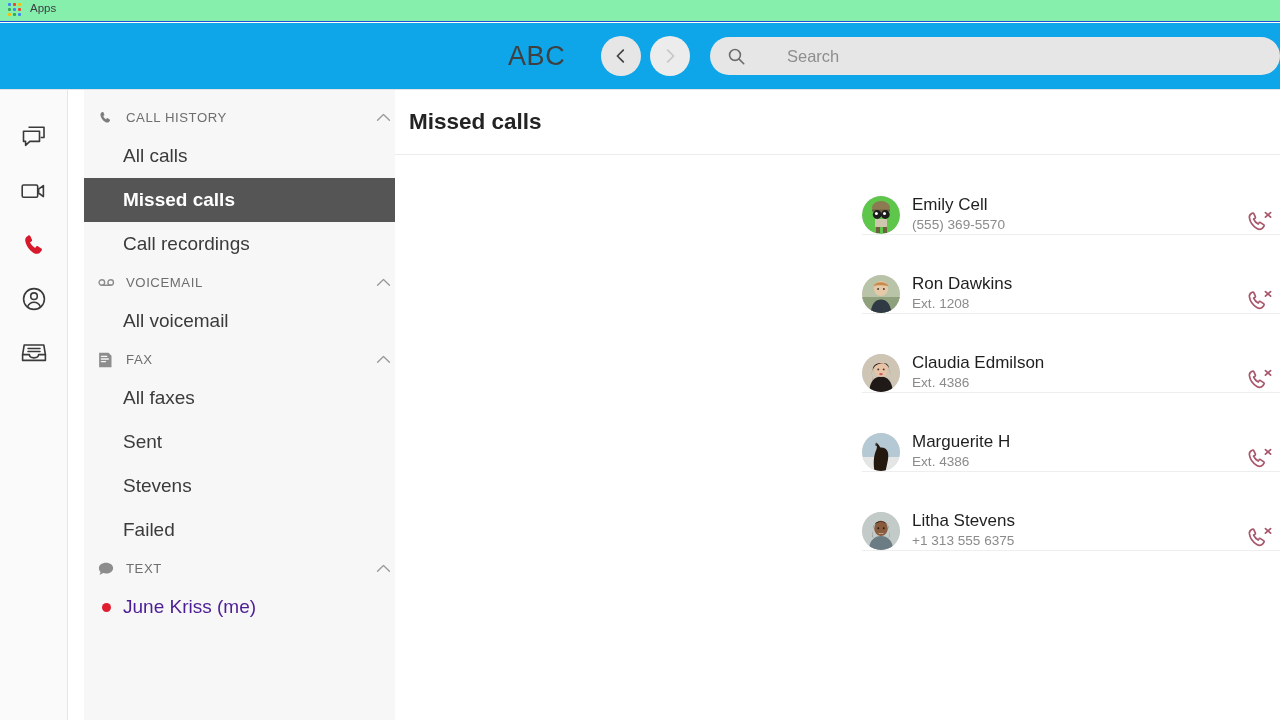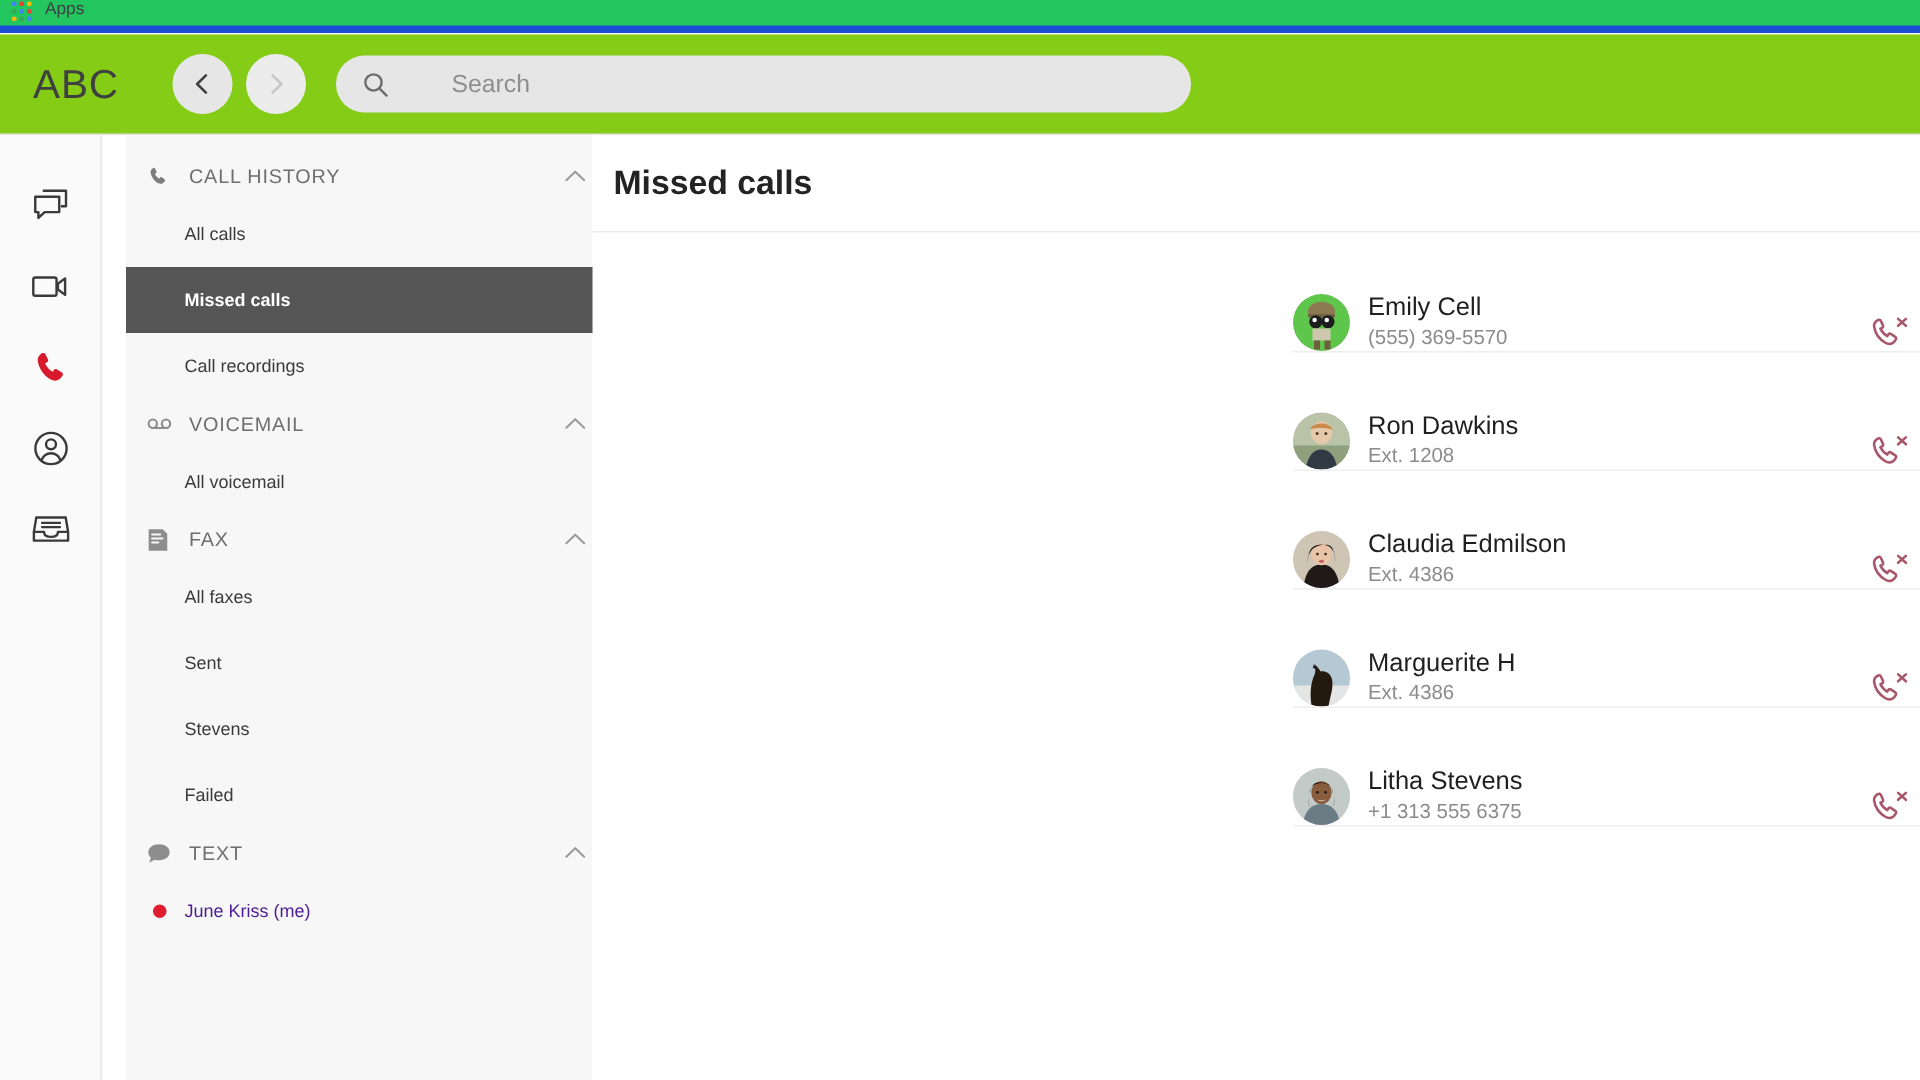--- a/index.html
+++ b/index.html
@@ -19,22 +19,22 @@
     width: 1280px;
     height: 720px;
   }
 
   
   .bookmark-bar {
     position: absolute;
     top: 0; left: 0;
     width: 1280px;
     height: 22px;
-    background: #22c55e;
-    border-bottom: 5px solid #1d4ed8;
+    background: #86efac;
+    border-bottom: 1px solid #1d4ed8;
     display: flex;
     align-items: center;
     padding-left: 8px;
     box-sizing: border-box;
   }
   .apps-dots {
     width: 13px; height: 13px;
     display: grid;
     grid-template-columns: repeat(3, 3px);
     grid-template-rows: repeat(3, 3px);
@@ -58,25 +58,26 @@
     line-height: 1;
     margin-top: -3px;
   }
 
   
   .topbar {
     position: absolute;
     top: 23px; left: 0;
     width: 1280px;
     height: 67px;
-    background: #84cc16;
+    background: #0ea5e9;
     border-bottom: 1px solid #e2e2e2;
     display: flex;
     align-items: center;
     box-sizing: border-box;
+    justify-content: flex-end;
   }
   .brand {
     width: 115px;
     padding-left: 22px;
     box-sizing: border-box;
     font-size: 27px;
     color: #404040;
     letter-spacing: 0.6px;
     font-weight: 400;
   }
@@ -163,21 +164,21 @@
     color: #6e6e6e;
     letter-spacing: 0.55px;
     flex: 1;
   }
   .chev { display:flex; }
   .nav-item {
     height: 44px;
     display: flex;
     align-items: center;
     padding-left: 39px;
-    font-size: 12px;
+    font-size: 19px;
     color: #3b3b3b;
     cursor: pointer;
     box-sizing: border-box;
   }
   .nav-item.active {
     background: #555555;
     color: #ffffff;
     font-weight: 600;
   }
   .nav-item.convo {

